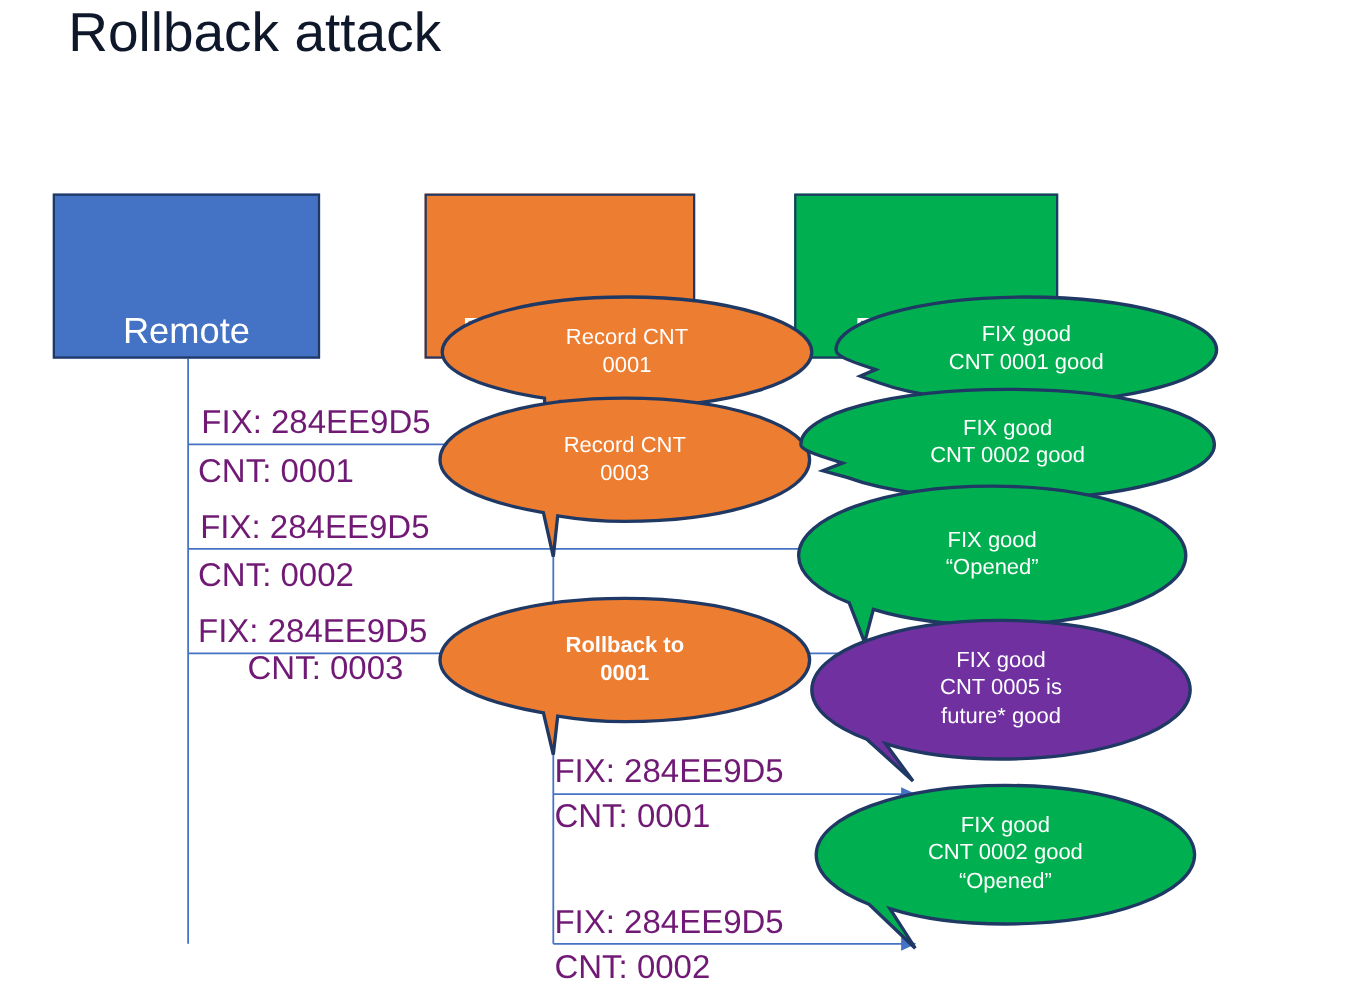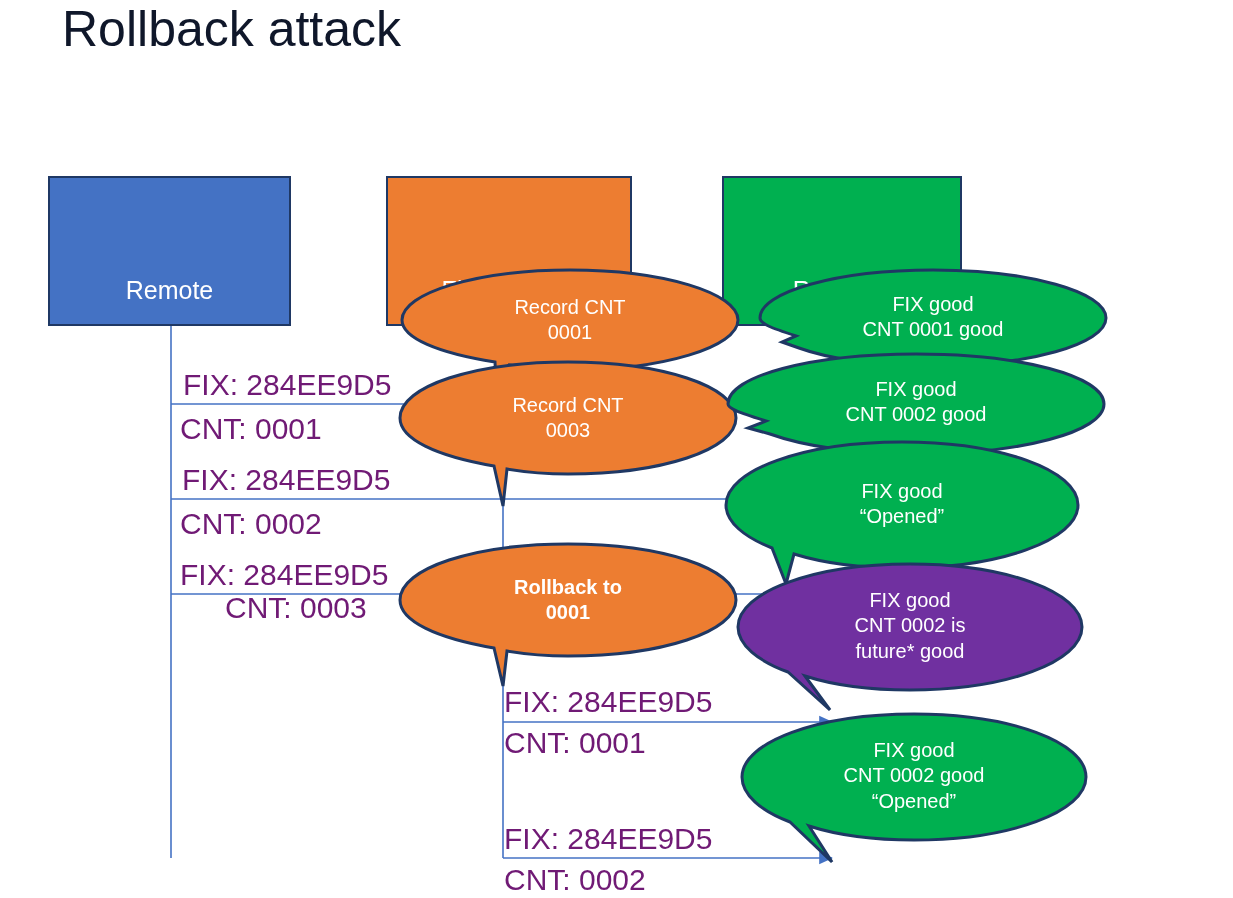--- a/index.html
+++ b/index.html
@@ -24,25 +24,25 @@
 
   
   #wires{position:absolute;left:0;top:0;width:1233px;height:898px;}
 
   
   .actor-box{
     position:absolute;
     border:2.5px solid #1F3864;
     box-sizing:border-box;
     color:#ffffff;
-    font-size:25px;
+    font-size:33px;
     display:flex;
     align-items:flex-end;
     justify-content:center;
-    padding-bottom:19px;
+    padding-bottom:4px;
     text-align:center;
   }
   .actor-remote{left:48px;  top:176px; width:243px; height:150px; background:#4472C4;}
   .actor-flipper{left:386px;top:176px; width:246px; height:150px; background:#ED7D31;}
   .actor-receiver{left:722px;top:176px;width:240px; height:150px; background:#00B050;}
 
   
   .msg{
     position:absolute;
     font-size:30px;
@@ -181,21 +181,21 @@
   </div>
 
   <div class="bubble" style="left:736px;top:562px;width:348px;height:128px;">
     <svg width="348" height="150" viewBox="0 0 348 150">
       <path d="M174,2 C270,2 346,30 346,65 C346,100 270,128 174,128
                C134,128 97,123 69,114 L94,148 L52,110
                C22,99 2,83 2,65 C2,30 78,2 174,2 Z" fill="#7030A0" stroke="#1F3864" stroke-width="3"></path>
     </svg>
     <div class="btext" style="height:128px;">
       <span>FIX good</span>
-      <span>CNT 0002 is</span>
+      <span>CNT 0005 is</span>
       <span>future* good</span>
     </div>
   </div>
 
   <div class="bubble" style="left:740px;top:712px;width:348px;height:128px;">
     <svg width="348" height="152" viewBox="0 0 348 152">
       <path d="M174,2 C270,2 346,30 346,65 C346,100 270,128 174,128
                C134,128 97,123 69,114 L92,150 L50,110
                C21,99 2,83 2,65 C2,30 78,2 174,2 Z" fill="#00B050" stroke="#1F3864" stroke-width="3"></path>
     </svg>

